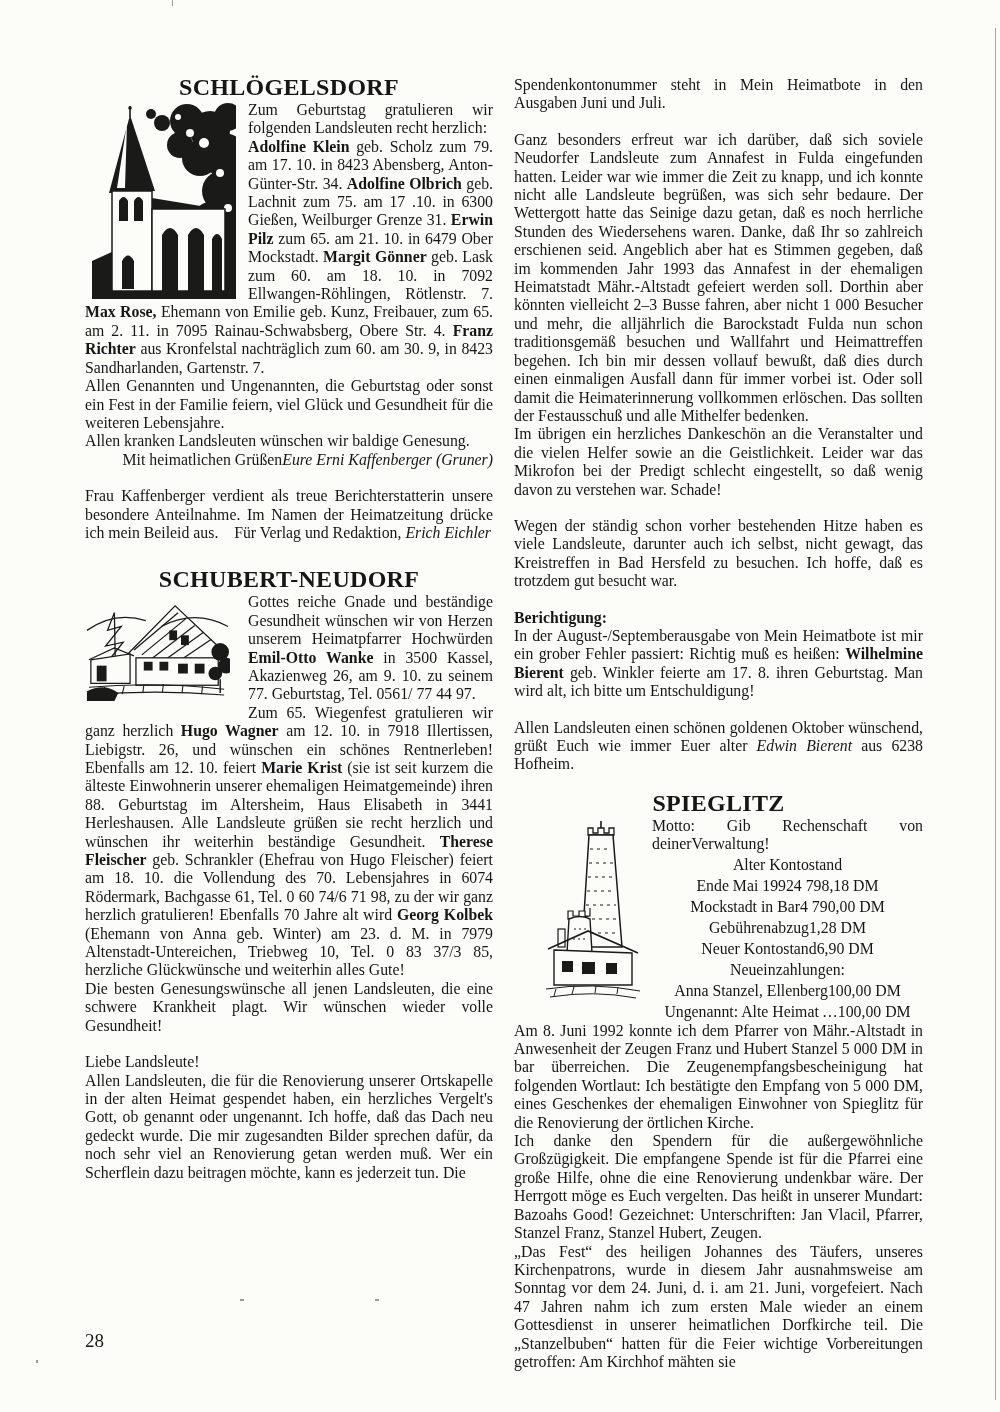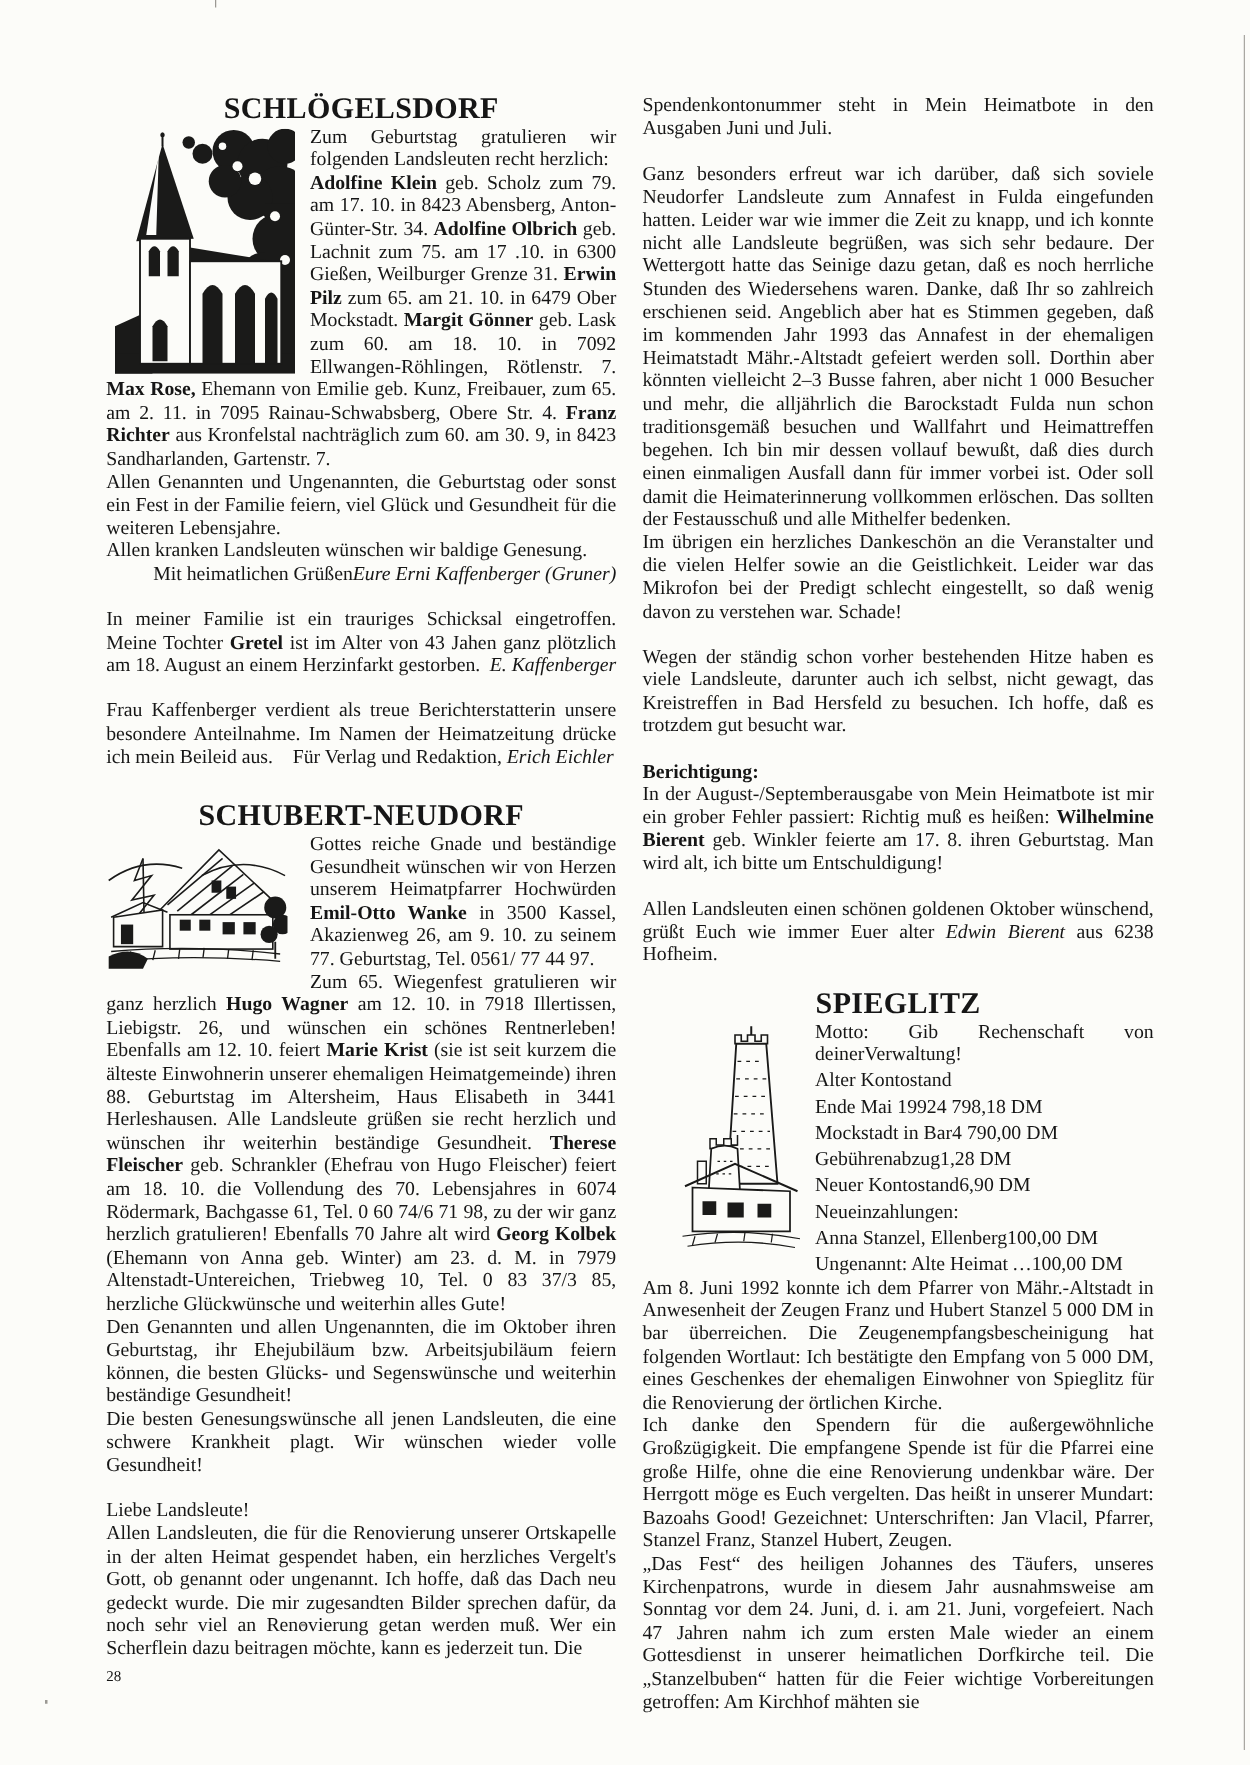--- a/index.html
+++ b/index.html
@@ -27,25 +27,25 @@
   .seg-fr { float:right; font-style:italic; }
   .sig-line { display:flex; justify-content:flex-end; }
   .sig-right { font-style:italic; }
   .inline-heading { font-weight:bold; }
   
   .img-church    { float:left; width:144px; height:196px; margin:2px 12px 2px 7px; }
   .img-farmhouse { float:left; width:145px; height:106px; margin:3px 18px 2px 0; }
   .img-tower     { float:left; width:100px; height:186px; margin:2px 8px 2px 30px; }
   
   .ledger { }
-  .ledger-row { display:flex; justify-content:flex-start; margin-left:104px; line-height:21px; }
+  .ledger-row { display:flex; justify-content:center; margin-left:104px; line-height:21px; }
   .ledger-label { text-align:left; }
   .ledger-value { text-align:right; }
   
-  .page-number { position:absolute; left:85px; top:1332px; font-size:12px; }
+  .page-number { position:absolute; left:85px; top:1332px; font-size:19px; }
   
   .scan-edge-line { position:absolute; right:4px; top:28px; width:1px; height:1372px; background:#a9a7a2; }
   .scan-mark { position:absolute; background:#9b9994; }
   .m1 { left:240px; top:1299px; width:4px; height:2px; }
   .m2 { left:375px; top:1299px; width:4px; height:2px; }
   .m3 { left:36px;  top:1360px; width:2px; height:3px; }
   .m4 { left:172px; top:0;      width:1px; height:6px; }
   svg .ink { fill:#1a1a19; }
   svg .paper { fill:#fcfcf9; }
 </style>
@@ -103,21 +103,20 @@
         </svg>
 
         <p class="body"><span>Zum Geburtstag gratulieren wir folgenden Landsleuten recht herzlich:</span></p>
         <p class="body"><span class="seg-b">Adolfine Klein</span><span> geb. Scholz zum 79. am 17. 10. in 8423 Abensberg, Anton-Günter-Str. 34. </span><span class="seg-b">Adolfine Olbrich</span><span> geb. Lachnit zum 75. am 17 .10. in 6300 Gießen, Weilburger Grenze 31. </span><span class="seg-b">Erwin Pilz</span><span> zum 65. am 21. 10. in 6479 Ober Mockstadt. </span><span class="seg-b">Margit Gönner</span><span> geb. Lask zum 60. am 18. 10. in 7092 Ellwangen-Röhlingen, Rötlenstr. 7. </span><span class="seg-b">Max Rose,</span><span> Ehemann von Emilie geb. Kunz, Freibauer, zum 65. am 2. 11. in 7095 Rainau-Schwabsberg, Obere Str. 4. </span><span class="seg-b">Franz Richter</span><span> aus Kronfelstal nachträglich zum 60. am 30. 9, in 8423 Sandharlanden, Gartenstr. 7.</span></p>
         <p class="body"><span>Allen Genannten und Ungenannten, die Geburtstag oder sonst ein Fest in der Familie feiern, viel Glück und Gesundheit für die weiteren Lebensjahre.</span></p>
         <p class="body"><span>Allen kranken Landsleuten wünschen wir baldige Genesung.</span></p>
         <div class="sig-line">
           <span>Mit heimatlichen Grüßen</span>
           <span class="sig-right">Eure Erni Kaffenberger (Gruner)</span>
         </div>
-        <p class="body mt-gap"><span>In meiner Familie ist ein trauriges Schicksal eingetroffen. Meine Tochter </span><span class="seg-b">Gretel</span><span> ist im Alter von 43 Jahen ganz plötzlich am 18. August an einem Herzinfarkt gestorben.</span><span class="seg-fr">E. Kaffenberger</span></p>
         <p class="body mt-gap"><span>Frau Kaffenberger verdient als treue Berichterstatterin unsere besondere Anteilnahme. Im Namen der Heimatzeitung drücke ich mein Beileid aus. Für Verlag und Redaktion, </span><span class="seg-i">Erich Eichler</span></p>
       </div>
 
       <div class="section mt-sec">
         <div class="section-title">SCHUBERT-NEUDORF</div>
 
         <svg class="img-farmhouse" viewBox="0 0 148 106" aria-hidden="true">
           <g stroke="#1a1a19" fill="none" stroke-width="1.3">
             <path d="M2,34 Q30,14 62,24"></path>
               <path d="M78,30 Q112,12 146,30"></path>
@@ -151,21 +150,20 @@
           <g stroke="#1a1a19" fill="none" stroke-width="1.1">
             <path d="M4,92 Q70,86 142,94"></path>
               <path d="M4,100 Q70,94 142,100"></path>
             <path d="M20,92 l-2,8 M40,91 l-2,8 M60,90 l-1,8 M80,89 l-1,8 M100,90 l-1,8 M120,91 l-1,8"></path>
           </g>
           <path class="ink" d="M2,96 Q20,87 34,98 L30,106 L2,106 Z"></path>
         </svg>
 
         <p class="body"><span>Gottes reiche Gnade und beständige Gesundheit wünschen wir von Herzen unserem Heimatpfarrer Hochwürden </span><span class="seg-b">Emil-Otto Wanke</span><span> in 3500 Kassel, Akazienweg 26, am 9. 10. zu seinem 77. Geburtstag, Tel. 0561/ 77 44 97.</span></p>
         <p class="body"><span>Zum 65. Wiegenfest gratulieren wir ganz herzlich </span><span class="seg-b">Hugo Wagner</span><span> am 12. 10. in 7918 Illertissen, Liebigstr. 26, und wünschen ein schönes Rentnerleben! Ebenfalls am 12. 10. feiert </span><span class="seg-b">Marie Krist</span><span> (sie ist seit kurzem die älteste Einwohnerin unserer ehemaligen Heimatgemeinde) ihren 88. Geburtstag im Altersheim, Haus Elisabeth in 3441 Herleshausen. Alle Landsleute grüßen sie recht herzlich und wünschen ihr weiterhin beständige Gesundheit. </span><span class="seg-b">Therese Fleischer</span><span> geb. Schrankler (Ehefrau von Hugo Fleischer) feiert am 18. 10. die Vollendung des 70. Lebensjahres in 6074 Rödermark, Bachgasse 61, Tel. 0 60 74/6 71 98, zu der wir ganz herzlich gratulieren! Ebenfalls 70 Jahre alt wird </span><span class="seg-b">Georg Kolbek</span><span> (Ehemann von Anna geb. Winter) am 23. d. M. in 7979 Altenstadt-Untereichen, Triebweg 10, Tel. 0 83 37/3 85, herzliche Glückwünsche und weiterhin alles Gute!</span></p>
-        <p class="body"><span>Den Genannten und allen Ungenannten, die im Oktober ihren Geburtstag, ihr Ehejubiläum bzw. Arbeitsjubiläum feiern können, die besten Glücks- und Segenswünsche und weiterhin beständige Gesundheit!</span></p>
         <p class="body"><span>Die besten Genesungswünsche all jenen Landsleuten, die eine schwere Krankheit plagt. Wir wünschen wieder volle Gesundheit!</span></p>
       </div>
 
       <div class="section mt-gap">
         <p class="body"><span>Liebe Landsleute!</span></p>
         <p class="body"><span>Allen Landsleuten, die für die Renovierung unserer Ortskapelle in der alten Heimat gespendet haben, ein herzliches Vergelt's Gott, ob genannt oder ungenannt. Ich hoffe, daß das Dach neu gedeckt wurde. Die mir zugesandten Bilder sprechen dafür, da noch sehr viel an Renovierung getan werden muß. Wer ein Scherflein dazu beitragen möchte, kann es jederzeit tun. Die</span></p>
       </div>
 
     </div>
 

